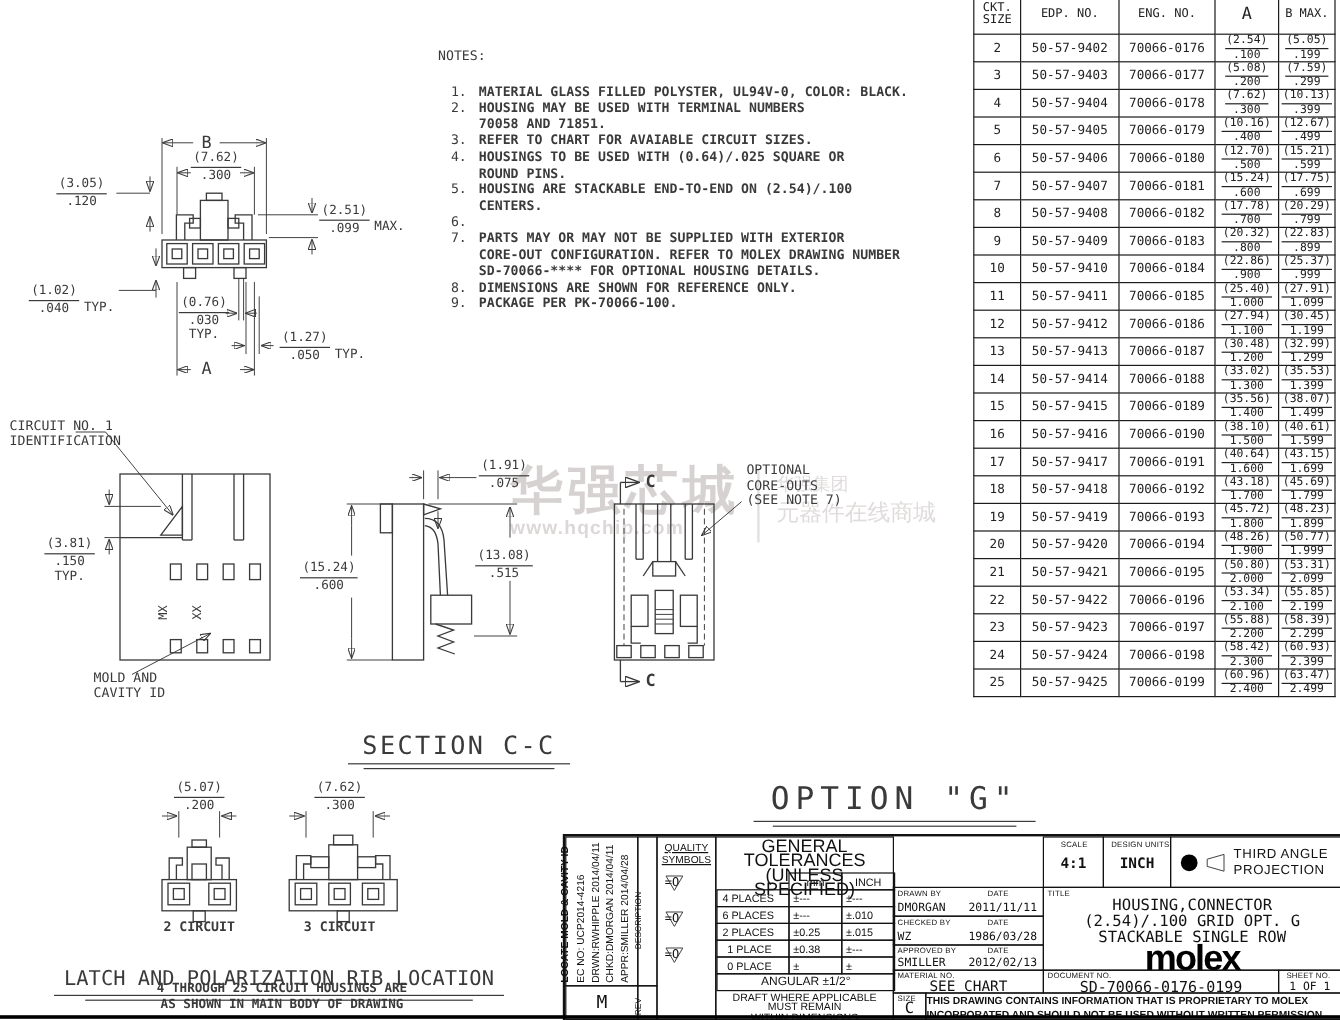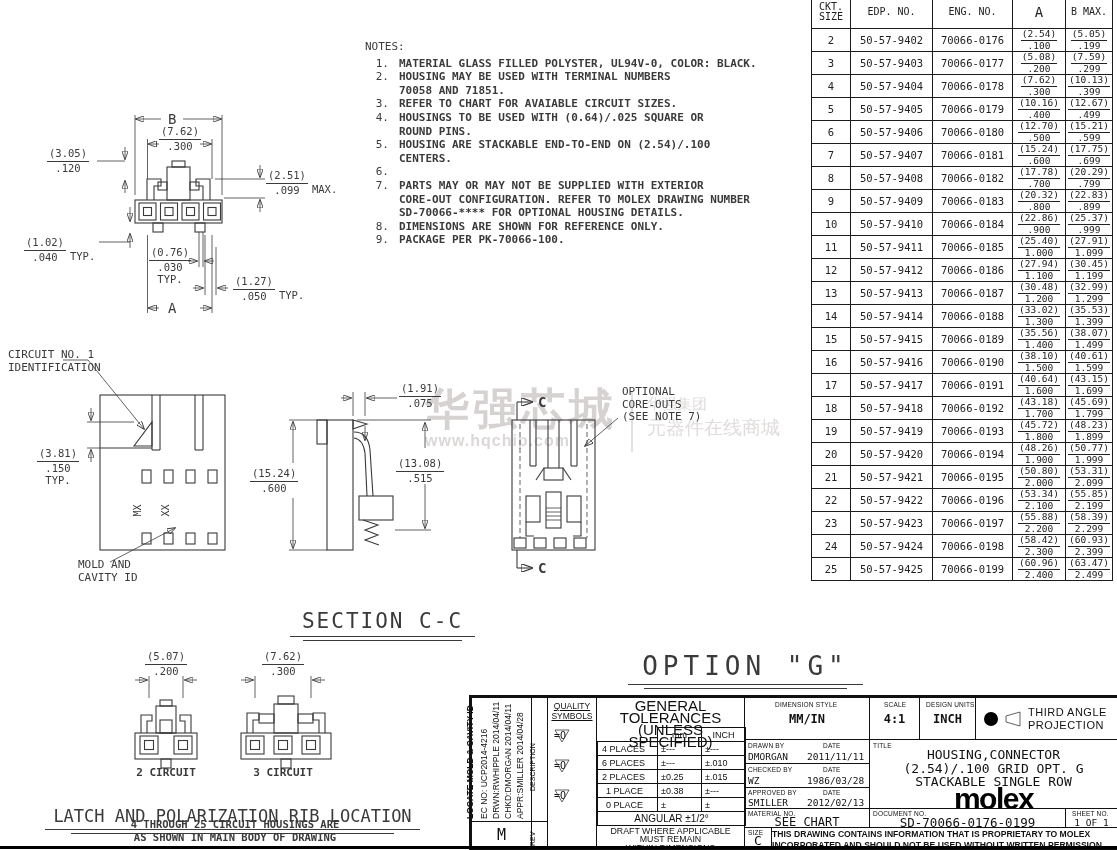--- a/index.html
+++ b/index.html
@@ -18,21 +18,21 @@
   .dim .din{display:block;padding-top:1px;}
   .dim-row{position:absolute;display:flex;align-items:flex-end;gap:4px;font-size:10.5px;line-height:11.5px;}
   .dim-row .stack{text-align:center;}
   .dim-row .stack .dmm{display:block;border-bottom:1.2px solid #3a3a3a;padding:0 2px 1px 2px;}
   .dim-row .stack .din{display:block;padding-top:1px;}
   .suf{padding-bottom:1px;}
   .letter-dim{position:absolute;font-size:14px;color:#3a3a3a;}
 
   
   .notes{position:absolute;left:365px;top:40px;width:430px;font-size:11px;line-height:13.6px;}
-  .notes .ntitle{margin-bottom:3px;}
+  .notes .ntitle{margin-bottom:16px;}
   .notes ol{list-style:none;margin:0;padding:0;}
   .notes li{display:flex;margin:0;}
   .notes .num{width:24px;text-align:right;flex:none;margin-right:10px;}
   .notes .txt{white-space:pre-line;font-weight:bold;}
 
   
   .ptable{position:absolute;left:811px;top:-5px;border-collapse:collapse;table-layout:fixed;}
   .ptable th,.ptable td{border:1.4px solid #1c1c1c;text-align:center;vertical-align:middle;
       padding:0;font-weight:normal;color:#222;}
   .ptable th{font-size:10px;line-height:10px;height:32px;white-space:pre-line;}
@@ -699,24 +699,20 @@
       <div class="cell" style="left:104px;top:85px;width:45px;height:15px;font-size:9px;line-height:14px;padding-left:3px">±---</div>
       <div class="cell" style="left:0;top:99px;width:61px;height:15px;font-size:9px;line-height:14px;padding-left:8px">0 PLACE</div>
       <div class="cell" style="left:60px;top:99px;width:45px;height:15px;font-size:9px;line-height:14px;padding-left:3px">±</div>
       <div class="cell" style="left:104px;top:99px;width:45px;height:15px;font-size:9px;line-height:14px;padding-left:3px">±</div>
       <div class="cell" style="left:0;top:113px;width:149px;height:15px;text-align:center;font-size:10px;line-height:14px">ANGULAR ±1/2°</div>
       <div class="pre" style="position:absolute;left:0;top:129px;width:100%;text-align:center;font-size:8.8px;line-height:8.4px">DRAFT WHERE APPLICABLE
 MUST REMAIN
 WITHIN DIMENSIONS</div>
     </div>
 
-    <div class="cell" style="left:273px;top:0;width:126px;height:43px">
-      <span class="lab" style="left:30px;top:3px">DIMENSION STYLE</span>
-      <span class="val" style="left:0;top:14px;width:100%;text-align:center;font-size:12px;font-weight:bold">MM/IN</span>
-    </div>
     <div class="cell" style="left:273px;top:42px;width:126px;height:25px">
       <span class="lab" style="left:3px;top:2px">DRAWN BY</span>
       <span class="lab" style="left:78px;top:2px">DATE</span>
       <span class="val" style="left:3px;top:11px;font-size:9.5px">DMORGAN</span>
       <span class="val" style="left:62px;top:11px;font-size:9.5px">2011/11/11</span>
     </div>
     <div class="cell" style="left:273px;top:66px;width:126px;height:25px">
       <span class="lab" style="left:3px;top:2px">CHECKED BY</span>
       <span class="lab" style="left:78px;top:2px">DATE</span>
       <span class="val" style="left:3px;top:11px;font-size:9.5px">WZ</span>

